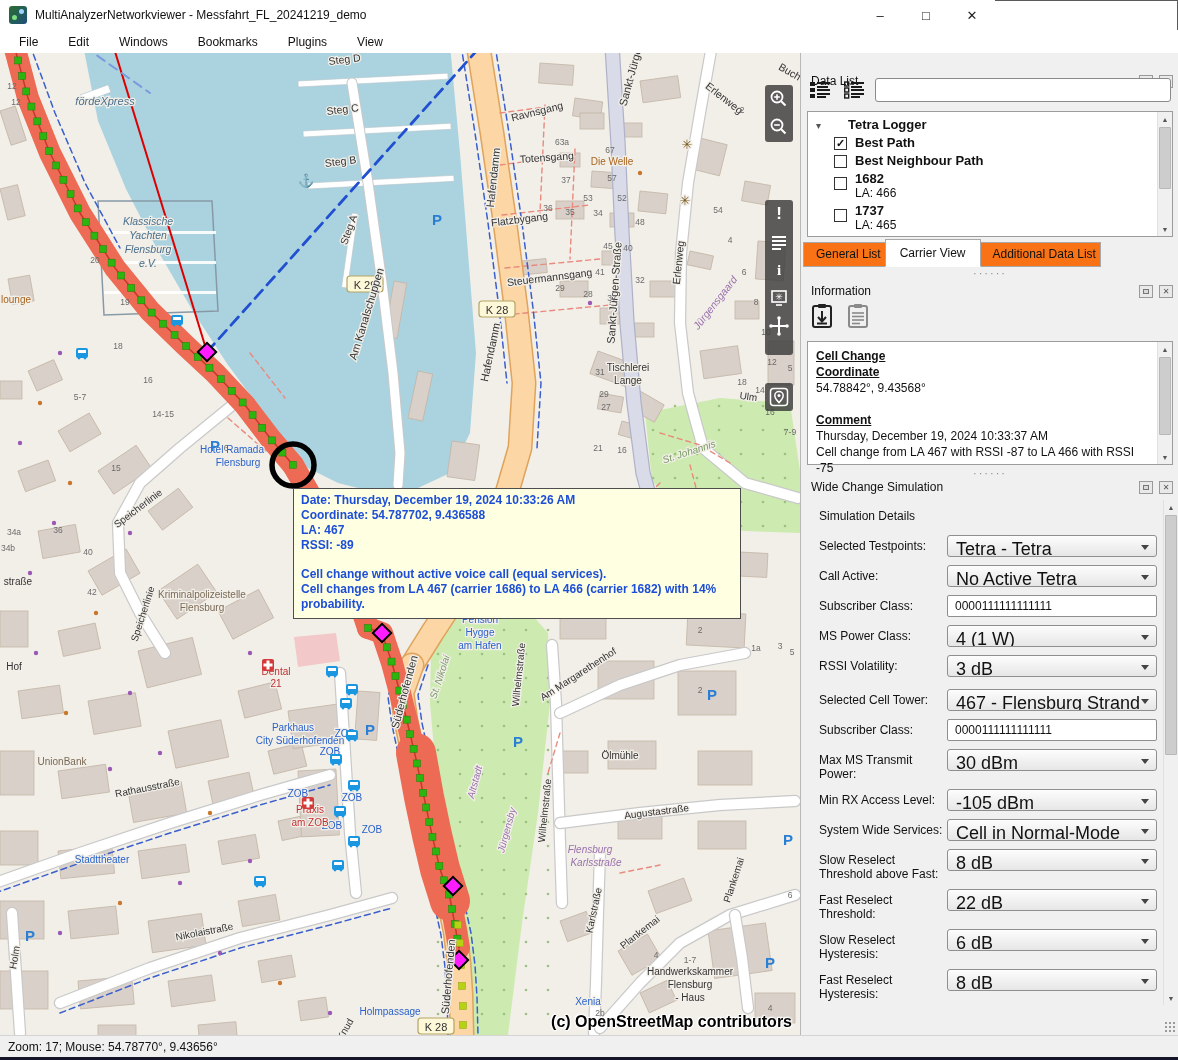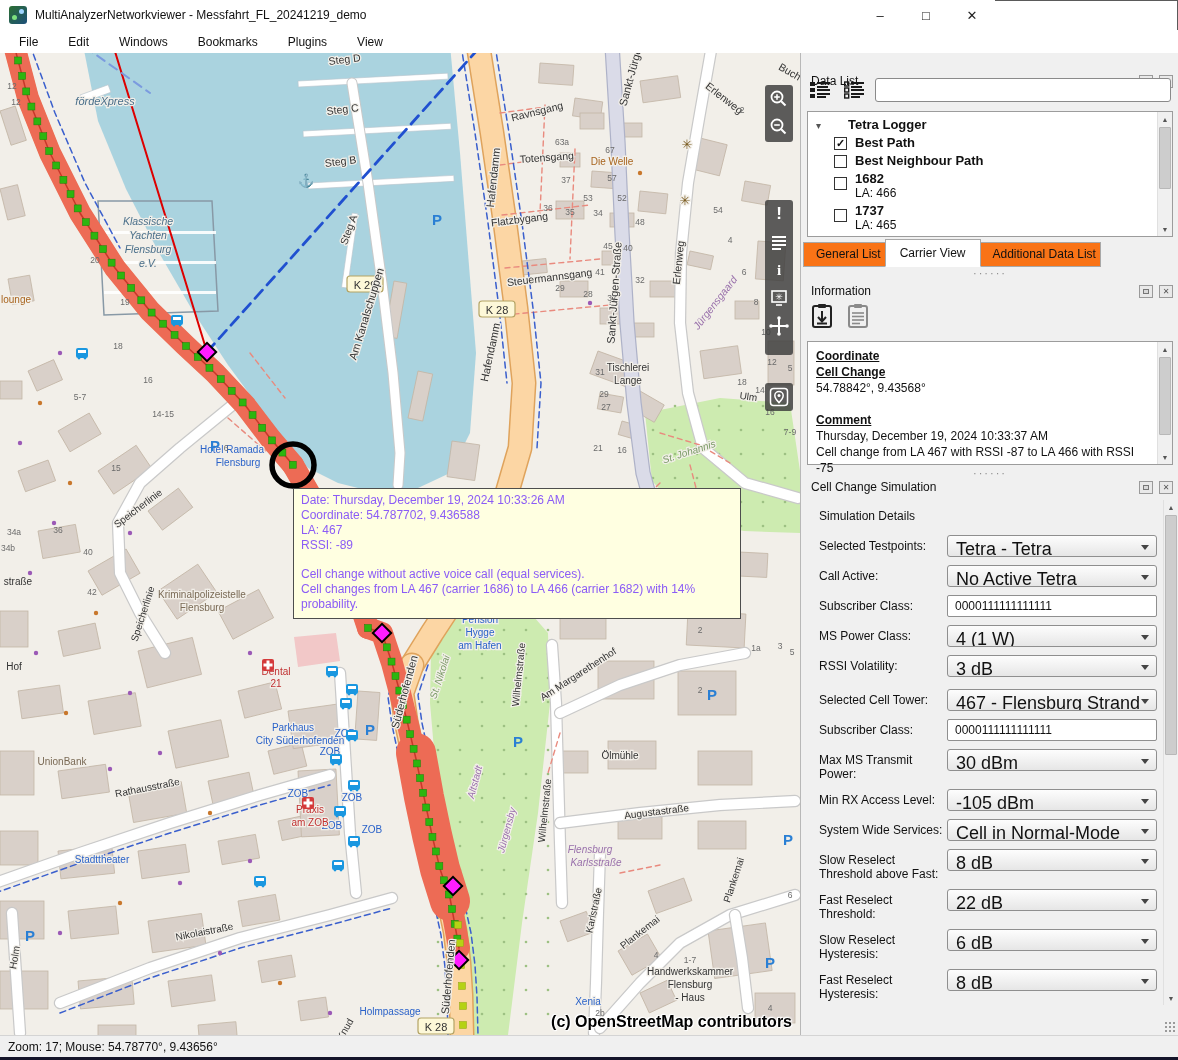--- a/index.html
+++ b/index.html
@@ -15,21 +15,21 @@
   #winbtns{margin-left:auto;display:flex;height:100%;}
   .wbtn{width:46px;height:100%;display:flex;align-items:center;justify-content:center;font-size:13px;color:#222;}
   #menubar{position:absolute;left:0;top:30px;width:1178px;height:23px;background:#fff;display:flex;align-items:center;padding-left:10px;gap:12px;}
   .menuitem{font-size:12px;color:#111;padding:3px 9px;}
   
   #map{position:absolute;left:0;top:53px;width:800px;height:982px;background:#f2efe9;overflow:hidden;}
   #mapsvg{position:absolute;left:0;top:0;}
   .mtbar{position:absolute;left:765px;width:28px;background:rgba(58,58,58,.82);border-radius:3px;display:flex;flex-direction:column;align-items:center;}
   .mtbtn{width:28px;height:28px;display:flex;align-items:center;justify-content:center;}
   #tooltip{position:absolute;left:293px;top:435px;width:448px;background:#ffffe1;border:1px solid #4d4d4d;
-           font-size:12px;color:#8b5cf6;padding:4px 7px 6px 7px;line-height:15px;z-index:5;}
+           font-size:12px;color:#1d4ed8;padding:4px 7px 6px 7px;line-height:15px;z-index:5;font-weight:bold;}
   #tooltip .blank{height:14px;}
   #attribution{position:absolute;right:8px;bottom:4px;font-size:16px;font-weight:bold;color:#000;
                text-shadow:0 0 3px #fff,0 0 3px #fff,0 0 3px #fff,1px 1px 0 #fff,-1px -1px 0 #fff;}
   
   #rightpanel{position:absolute;left:800px;top:53px;width:378px;height:982px;background:#f0f0f0;border-left:1px solid #b8b8b8;}
   .phead{position:absolute;left:0;width:378px;height:20px;display:flex;align-items:center;padding:0 6px 0 10px;}
   .ptitle{font-size:12px;color:#111;}
   .pbtns{margin-left:auto;display:flex;gap:6px;}
   .pbtn{width:14px;height:13px;border:1px solid #9a9a9a;background:#e9e9e9;display:flex;align-items:center;justify-content:center;font-size:8px;color:#555;}
   .pbtn .inner{width:6px;height:5px;border:1px solid #777;background:#d9d9d9;}
@@ -943,38 +943,38 @@
           <g stroke="#8a8a8a" stroke-width="1.6">
             <line x1="6" y1="10" x2="18" y2="10"></line>
             <line x1="6" y1="13.5" x2="18" y2="13.5"></line>
             <line x1="6" y1="17" x2="18" y2="17"></line>
             <line x1="6" y1="20.5" x2="14" y2="20.5"></line>
           </g>
         </svg>
     </div>
     <div class="whitebox" style="left:6px;top:288px;width:366px;height:124px;">
       <div id="info-body" style="position:absolute;left:8px;top:6px;right:20px;">
+          <div class="infoheading">Cell Change</div>
           <div class="infoheading">Coordinate</div>
-          <div class="infoheading">Cell Change</div>
           <div class="infoline">54.78842°, 9.43568°</div>
           <div class="infoline">&nbsp;</div>
           <div class="infoheading">Comment</div>
           <div class="infoline">Thursday, December 19, 2024 10:33:37 AM</div>
           <div class="infoline">Cell change from LA 467 with RSSI -87 to LA 466 with RSSI -75</div>
         </div>
       <div class="vscroll">
         <div class="varrow" style="top:0;">▲</div>
         <div class="vthumb" style="top:15px;height:78px;"></div>
         <div class="varrow" style="bottom:0;">▼</div>
       </div>
     </div>
     <div class="handle" style="top:418px;">······</div>
 
     <div class="phead" style="top:424px;">
-      <span class="ptitle">Cell Change Simulation</span>
+      <span class="ptitle">Wide Change Simulation</span>
       <span class="pbtns">
         <span class="pbtn">
             <span class="inner"></span>
           </span>
         <span class="pbtn">✕</span>
       </span>
     </div>
     <div id="simbody">
       <div class="simsection">Simulation Details</div>
       <div id="simrows">

